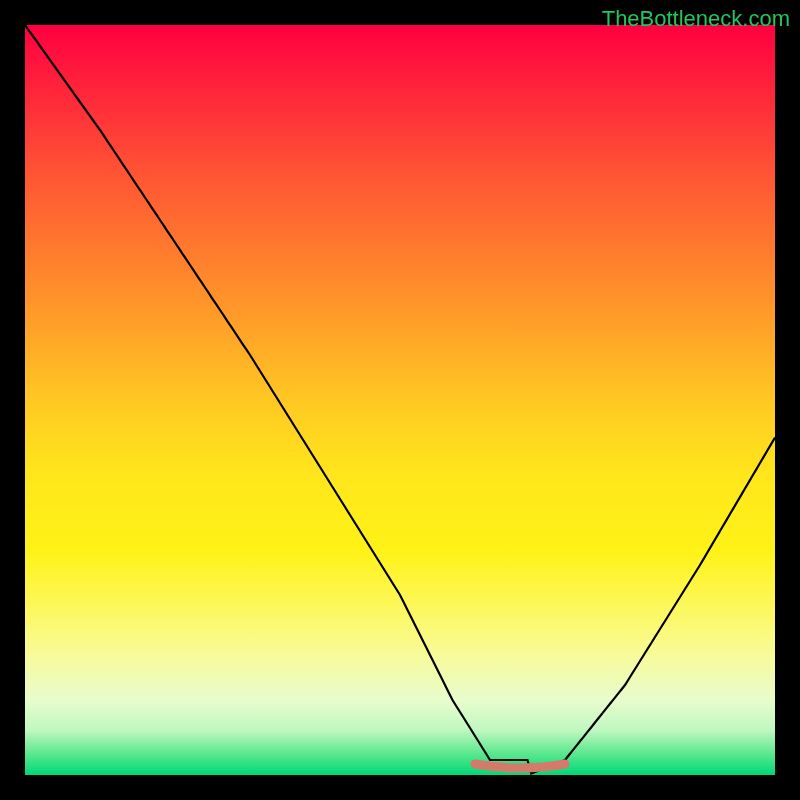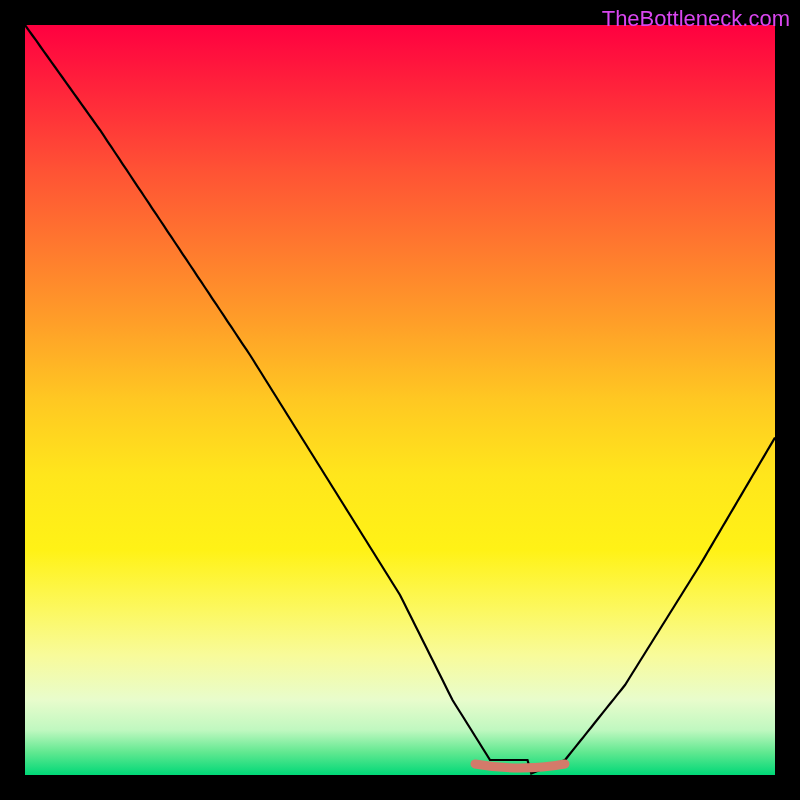--- a/index.html
+++ b/index.html
@@ -8,21 +8,21 @@
     height: 800px;
     background: #000;
     position: relative;
     overflow: hidden;
     font-family: Arial, sans-serif;
   }
   .watermark {
     position: absolute;
     top: 6px;
     right: 10px;
-    color: #d946ef;
+    color: #22c55e;
     font-size: 22px;
     font-weight: normal;
     z-index: 10;
   }
   .plot-area {
     position: absolute;
     left: 25px;
     top: 25px;
     width: 750px;
     height: 750px;

